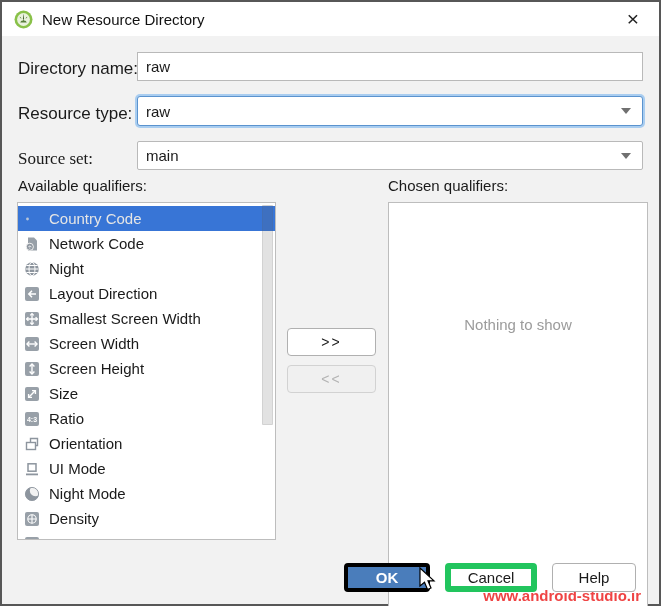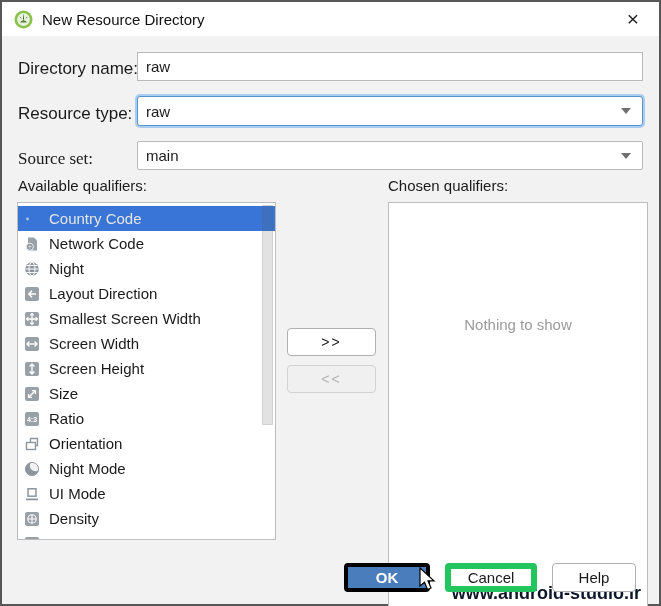--- a/index.html
+++ b/index.html
@@ -51,21 +51,21 @@
     font-size:14px;font-family:"Liberation Sans",sans-serif;letter-spacing:2px;
     display:flex;align-items:center;justify-content:center;box-sizing:border-box;
   }
   .mid-btn.enabled{background:#fff;border:1px solid #b0b0b0;color:#1a1a1a;}
   .mid-btn.disabled{background:#f0f0f0;border:1px solid #d2d2d2;color:#b3b3b3;}
   .chosen-panel{
     position:absolute;left:388px;top:202px;width:260px;height:408px;background:#fff;
     border:1px solid #bdbdbd;box-sizing:border-box;
   }
   .empty-msg{position:absolute;top:113px;left:0;right:0;text-align:center;font-size:15px;color:#9b9b9b;}
-  .watermark{position:absolute;right:6px;bottom:5px;font-size:18px;font-weight:bold;color:#0f172a;}
+  .watermark{position:absolute;right:6px;bottom:5px;font-size:15px;font-weight:bold;color:#ef4444;}
   .footer-btn{
     position:absolute;top:563px;height:29px;border-radius:4px;font-size:15px;
     display:flex;align-items:center;justify-content:center;box-sizing:border-box;
     font-family:"Liberation Sans",sans-serif;
   }
   .btn-ok{left:344px;width:86px;background:var(--ok-color,#4a7dbb);border:4px solid #000000;color:#fff;font-weight:bold;}
   .btn-cancel{left:445px;width:92px;background:#fff;border:6px solid #22c55e;color:#1a1a1a;}
   .btn-help{left:552px;width:84px;background:#fff;border:1px solid #b0b0b0;color:#1a1a1a;}
   .cursor{position:absolute;left:418px;top:567px;width:20px;height:26px;pointer-events:none;}
 </style>
@@ -199,44 +199,44 @@
           <svg viewBox="0 0 16 16">
             <rect x="2.5" y="6.5" width="9" height="7" fill="none" stroke="#8d959e" stroke-width="1.4"></rect>
             <path d="M6.5 6.5v-4h7v7h-2" fill="none" stroke="#8d959e" stroke-width="1.4"></path>
           </svg>
         </span>
         <span>Orientation</span>
       </div>
       <div class="qrow">
         <span class="qicon">
           <svg viewBox="0 0 16 16">
+            <rect x="4" y="2.8" width="8" height="7.4" fill="none" stroke="#8d959e" stroke-width="1.5"></rect>
+            <path d="M2 13.4h12" stroke="#8d959e" stroke-width="1.8"></path>
+          </svg>
+        </span>
+        <span>UI Mode</span>
+      </div>
+      <div class="qrow">
+        <span class="qicon">
+          <svg viewBox="0 0 16 16">
             <defs>
               <clipPath id="nmclip">
                 <circle cx="8" cy="8" r="6.6"></circle>
               </clipPath>
             </defs>
             <circle cx="8" cy="8" r="6.6" fill="#8d959e"></circle>
             <circle cx="11.2" cy="4.8" r="5.4" fill="#f2f2f2" clip-path="url(#nmclip)"></circle>
             <circle cx="8" cy="8" r="6.6" fill="none" stroke="#8d959e" stroke-width="0.9"></circle>
           </svg>
         </span>
         <span>Night Mode</span>
       </div>
       <div class="qrow">
         <span class="qicon">
           <svg viewBox="0 0 16 16">
-            <rect x="4" y="2.8" width="8" height="7.4" fill="none" stroke="#8d959e" stroke-width="1.5"></rect>
-            <path d="M2 13.4h12" stroke="#8d959e" stroke-width="1.8"></path>
-          </svg>
-        </span>
-        <span>UI Mode</span>
-      </div>
-      <div class="qrow">
-        <span class="qicon">
-          <svg viewBox="0 0 16 16">
             <rect x="1" y="1" width="14" height="14" rx="2" fill="#98a0a8"></rect>
             <circle cx="8" cy="8" r="4.2" fill="none" stroke="#fff" stroke-width="1.1"></circle>
             <path d="M8 3.8v8.4M3.8 8h8.4" stroke="#fff" stroke-width="1.1"></path>
           </svg>
         </span>
         <span>Density</span>
       </div>
       <div class="qrow">
         <span class="qicon">
           <svg viewBox="0 0 16 16">

